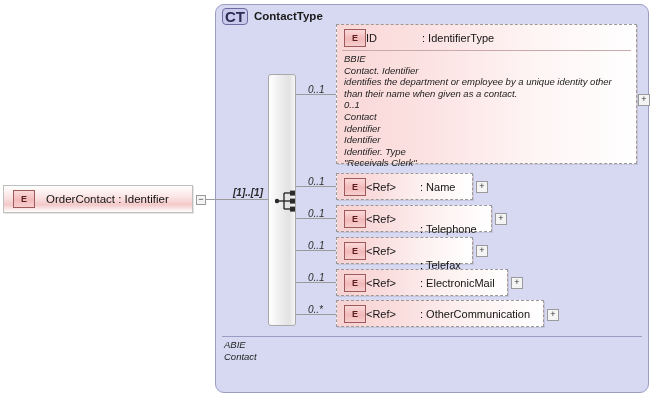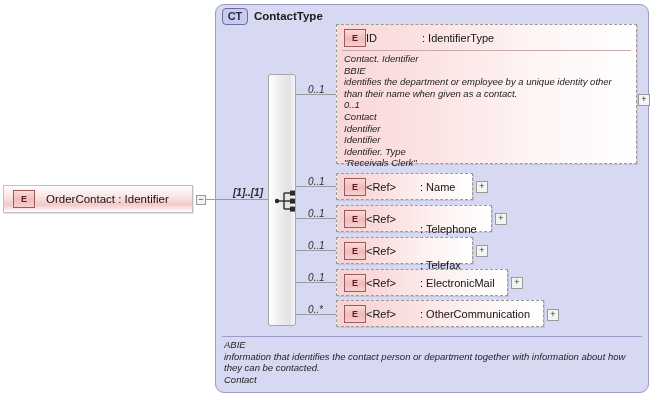--- a/index.html
+++ b/index.html
@@ -25,21 +25,21 @@
   .ct-header{
     left:222px;top:6px;height:20px;
     display:flex;align-items:center;gap:6px;
   }
   .ct-badge{
     width:24px;height:15px;
     border:1px solid #6a6ca0;
     border-radius:4px;
     background:#c9cbec;
     color:#2b2b50;
-    font-size:11px;font-weight:bold;
+    font-size:15px;font-weight:bold;
     display:flex;align-items:center;justify-content:center;
     letter-spacing:0px;
   }
   .ct-title{
     font-size:11.5px;color:#1a1a1a;font-weight:bold;
     white-space:nowrap;
   }
 
   
   .root-box{
@@ -196,22 +196,22 @@
 
   <div class="occ" style="left:308px;top:84px;">0..1</div>
   <div class="abs id-box">
     <div class="id-head">
       <div class="e-badge">E</div>
       <div class="elem-name">ID</div>
       <div class="elem-type" style="left:85px;">: IdentifierType</div>
     </div>
     <div class="id-divider"></div>
     <div class="id-anno">
+      <div>BBIE</div>
       <div>Contact. Identifier</div>
-      <div>BBIE</div>
       <div>identifies the department or employee by a unique identity other than their name when given as a contact.</div>
       <div>0..1</div>
       <div>Contact</div>
       <div>Identifier</div>
       <div>Identifier</div>
       <div>Identifier. Type</div>
       <div>"Receivals Clerk"</div>
     </div>
   </div>
   <div class="expander" style="left:638px;top:94px;">
@@ -264,17 +264,16 @@
     <div class="elem-name">&lt;Ref&gt;</div>
     <div class="elem-type" style="left:83px;">: OtherCommunication</div>
   </div>
   <div class="expander" style="left:547px;top:309px;">
     <span class="glyph">+</span>
   </div>
 
   <div class="abs abie-divider"></div>
   <div class="abs abie">
     <div>ABIE</div>
-    <div>information that identifies the contact person or department together with information about how they can be contacted.</div>
     <div>Contact</div>
   </div>
 
 </div>
 
 </body></html>

